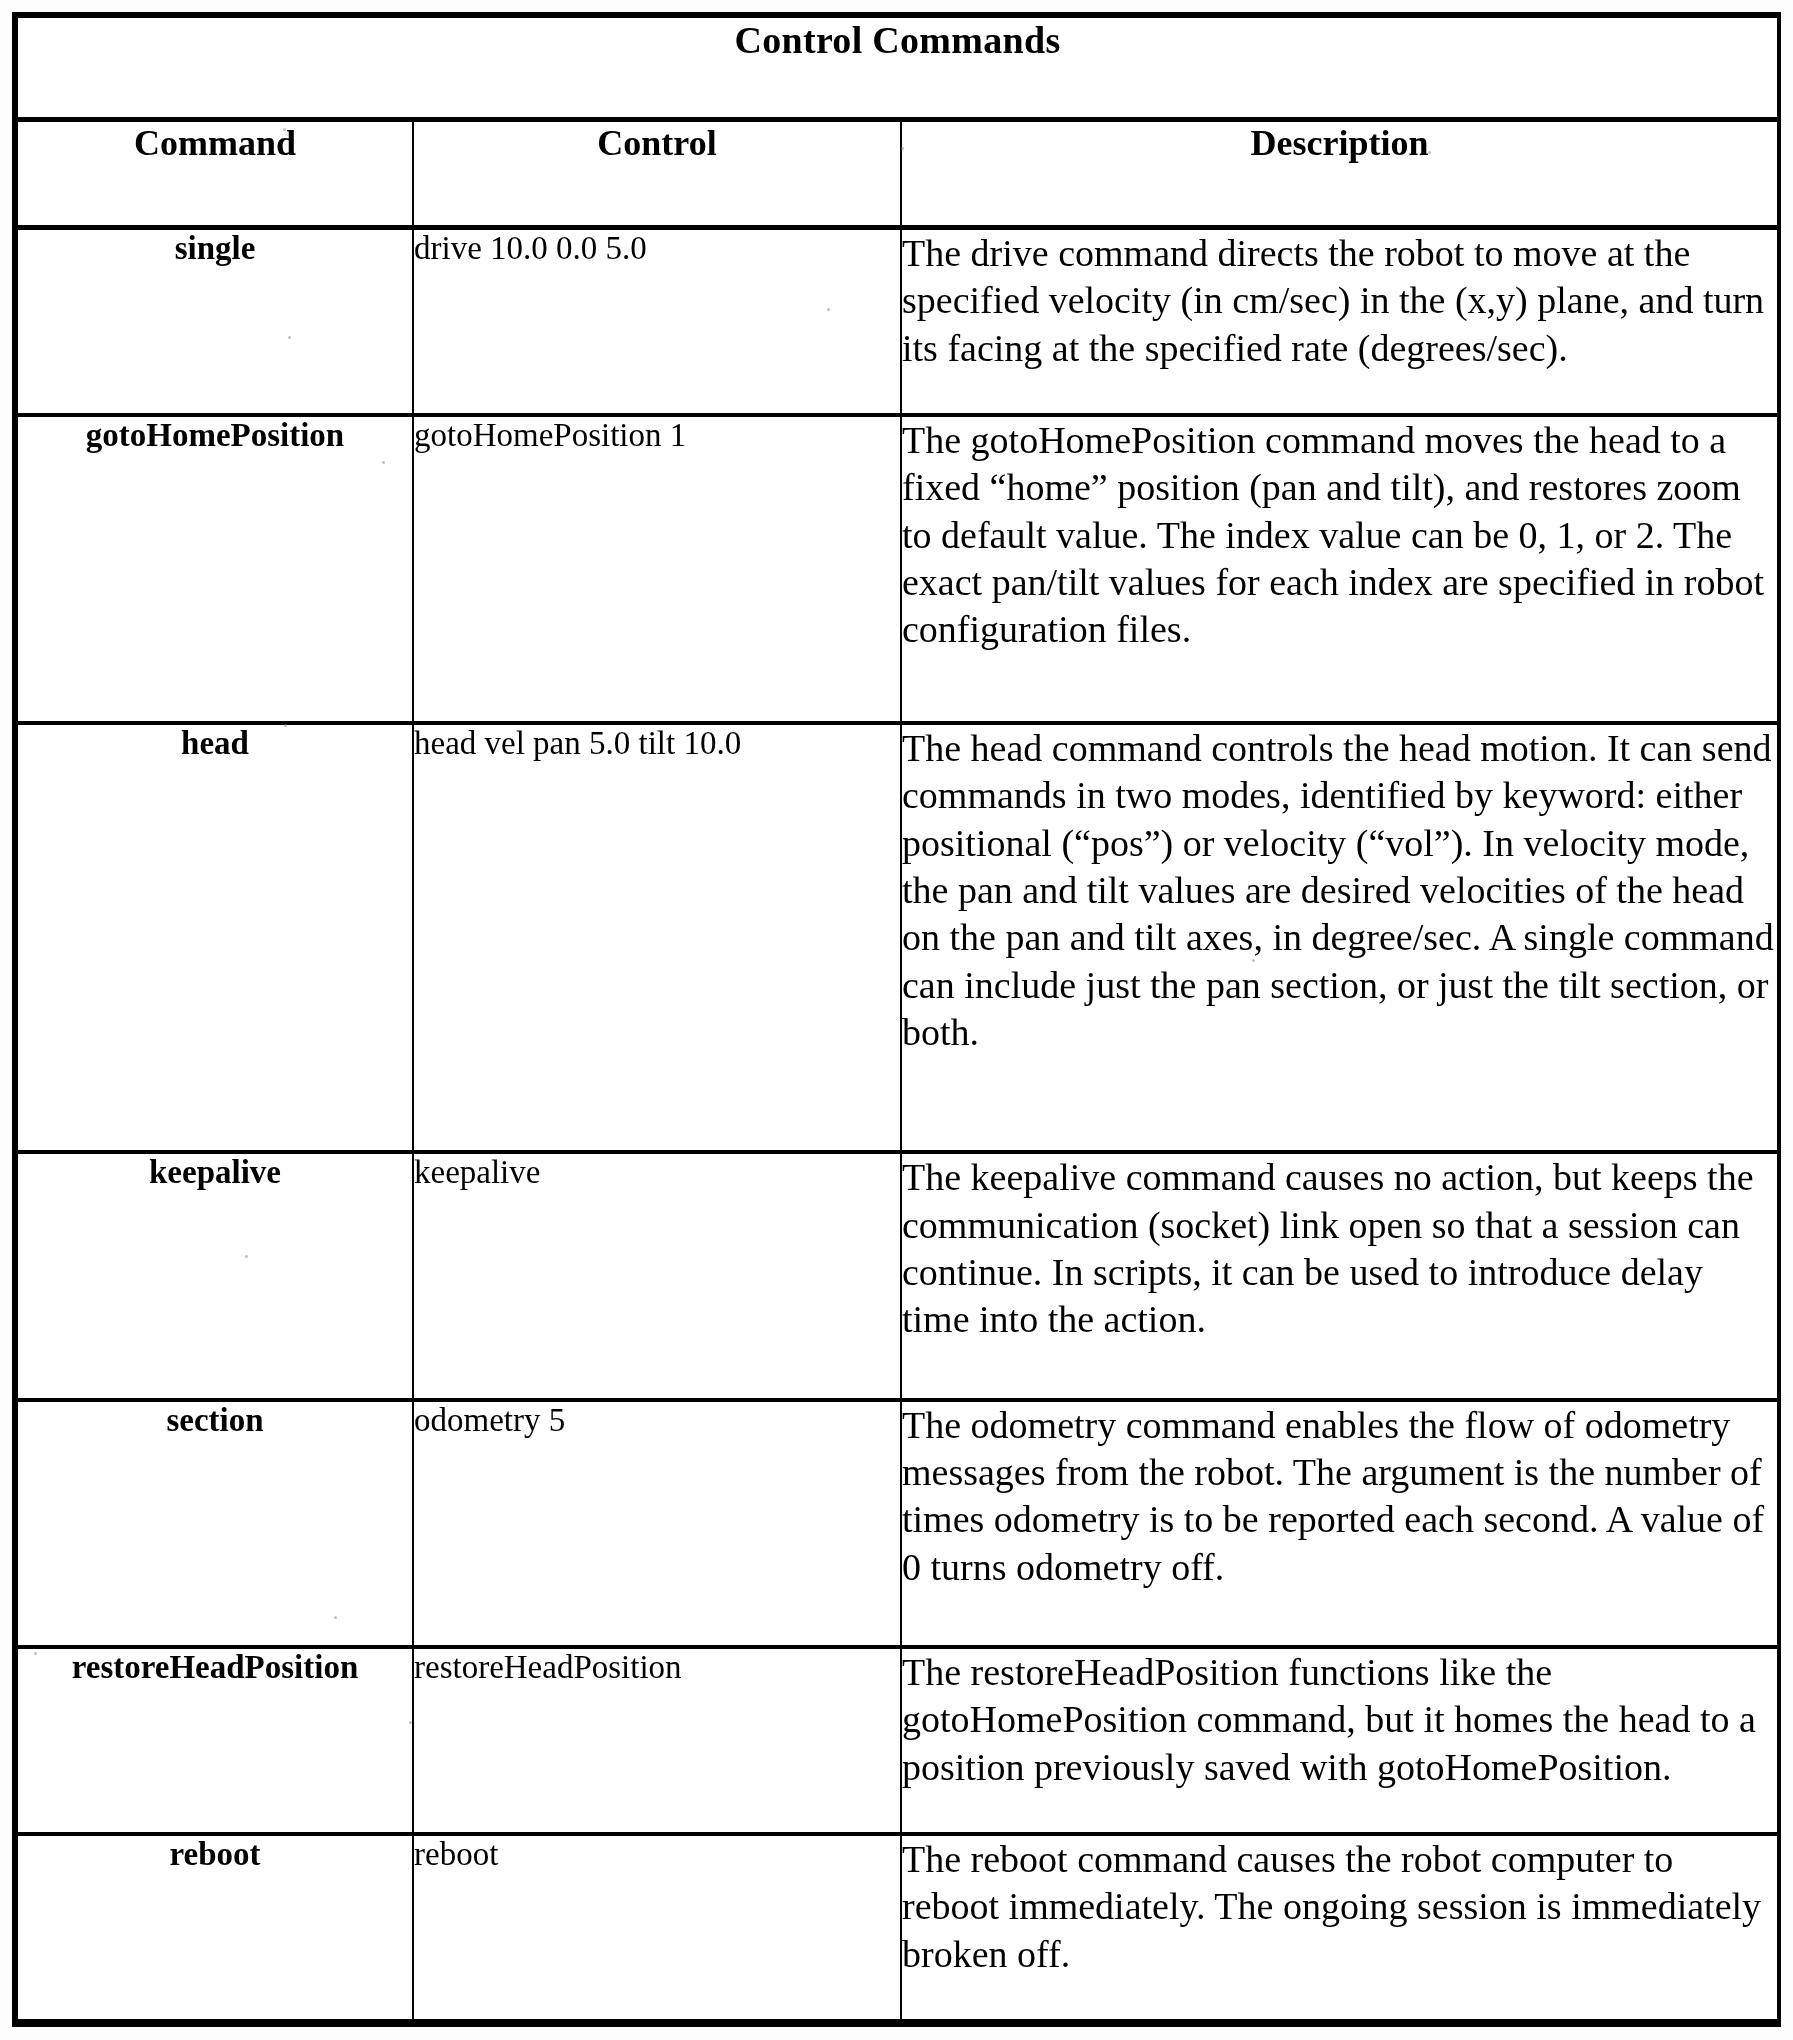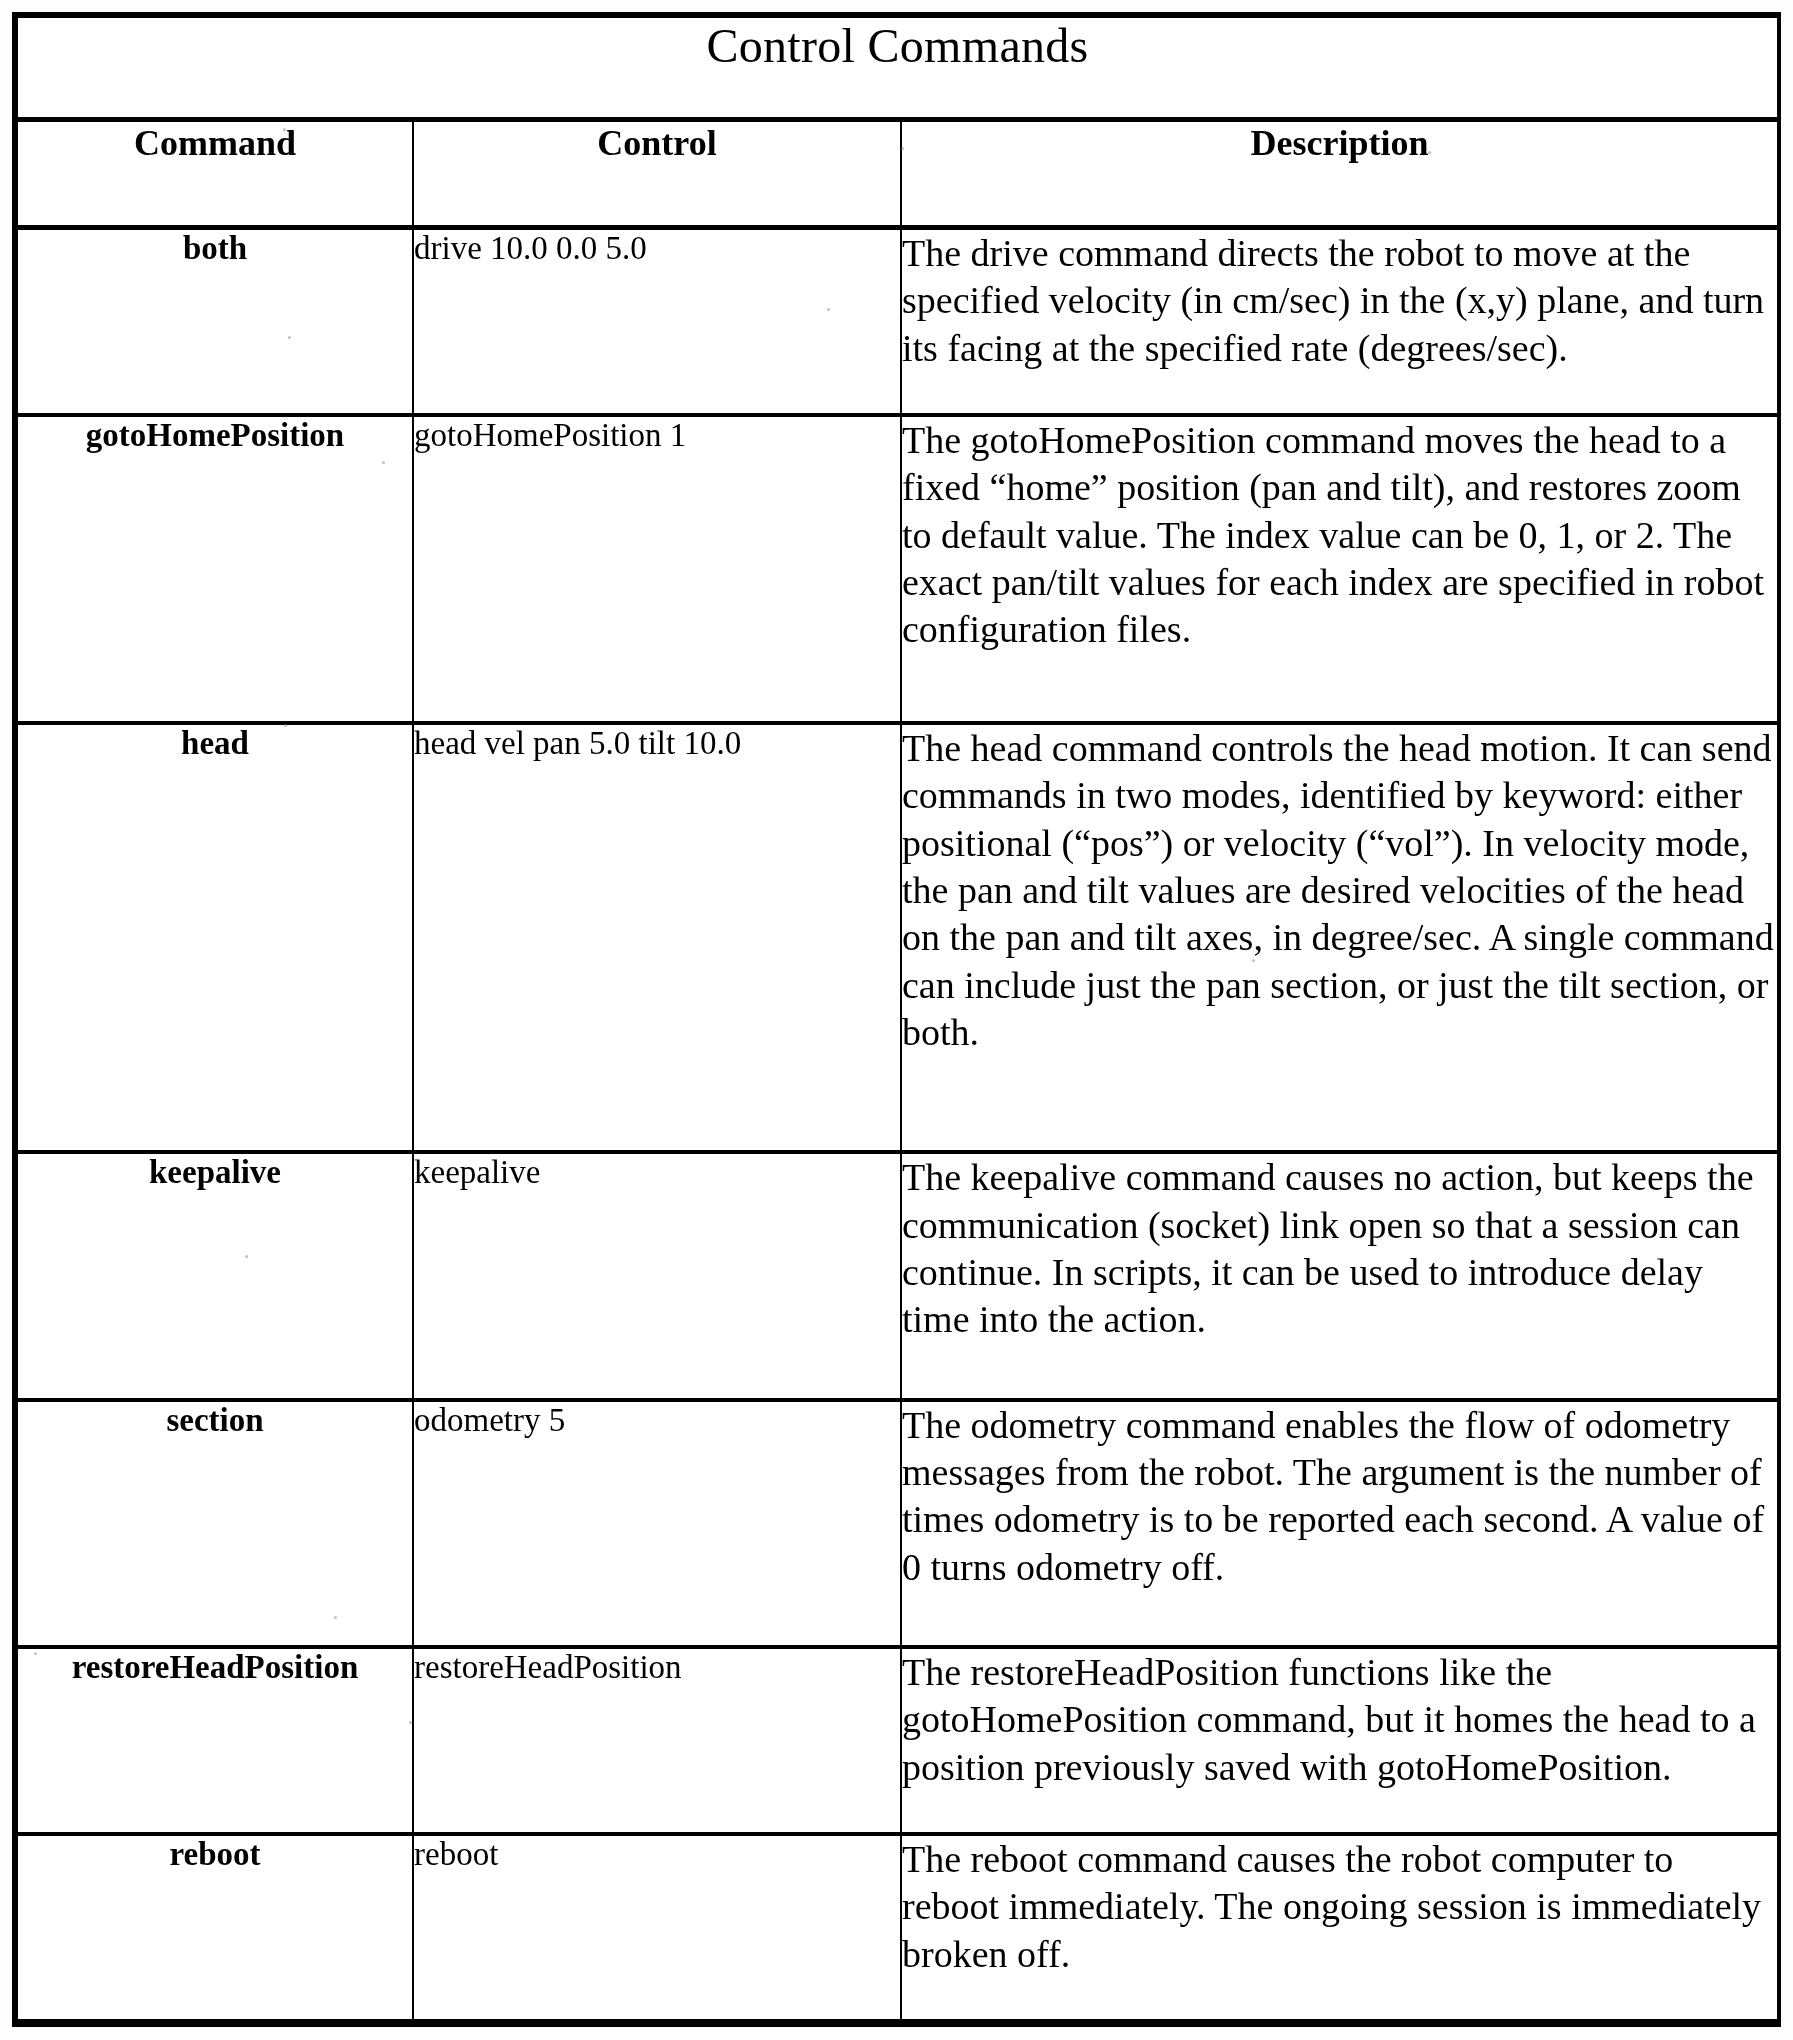--- a/index.html
+++ b/index.html
@@ -58,22 +58,22 @@
   col.c-desc { width: 877px; }
 
   
   .title-cell {
     text-align: center;
     vertical-align: middle;
     height: 99px;
     border-bottom-width: 5.1px !important;
   }
   .title-cell .txt {
-    font-weight: normal;
-    font-size: 48px;
+    font-weight: bold;
+    font-size: 38px;
     letter-spacing: 0.3px;
   }
 
   
   .hdr-cell {
     text-align: center;
     vertical-align: middle;
     height: 103px;
     border-bottom-width: 5.1px !important;
   }
@@ -161,21 +161,21 @@
           <td class="hdr-cell">
             <span class="txt">Control</span>
           </td>
           <td class="hdr-cell">
             <span class="txt">Description</span>
           </td>
         </tr>
 
         <tr class="body-row">
           <td class="cmd-cell">
-            <span class="txt">both</span>
+            <span class="txt">single</span>
           </td>
           <td class="ex-cell">
             <span class="txt">drive 10.0 0.0  5.0</span>
           </td>
           <td class="desc-cell">
             <span class="txt">The drive command directs the robot to move at the specified velocity (in cm/sec) in the (x,y) plane, and turn its facing at the specified rate (degrees/sec).</span>
           </td>
         </tr>
 
 

